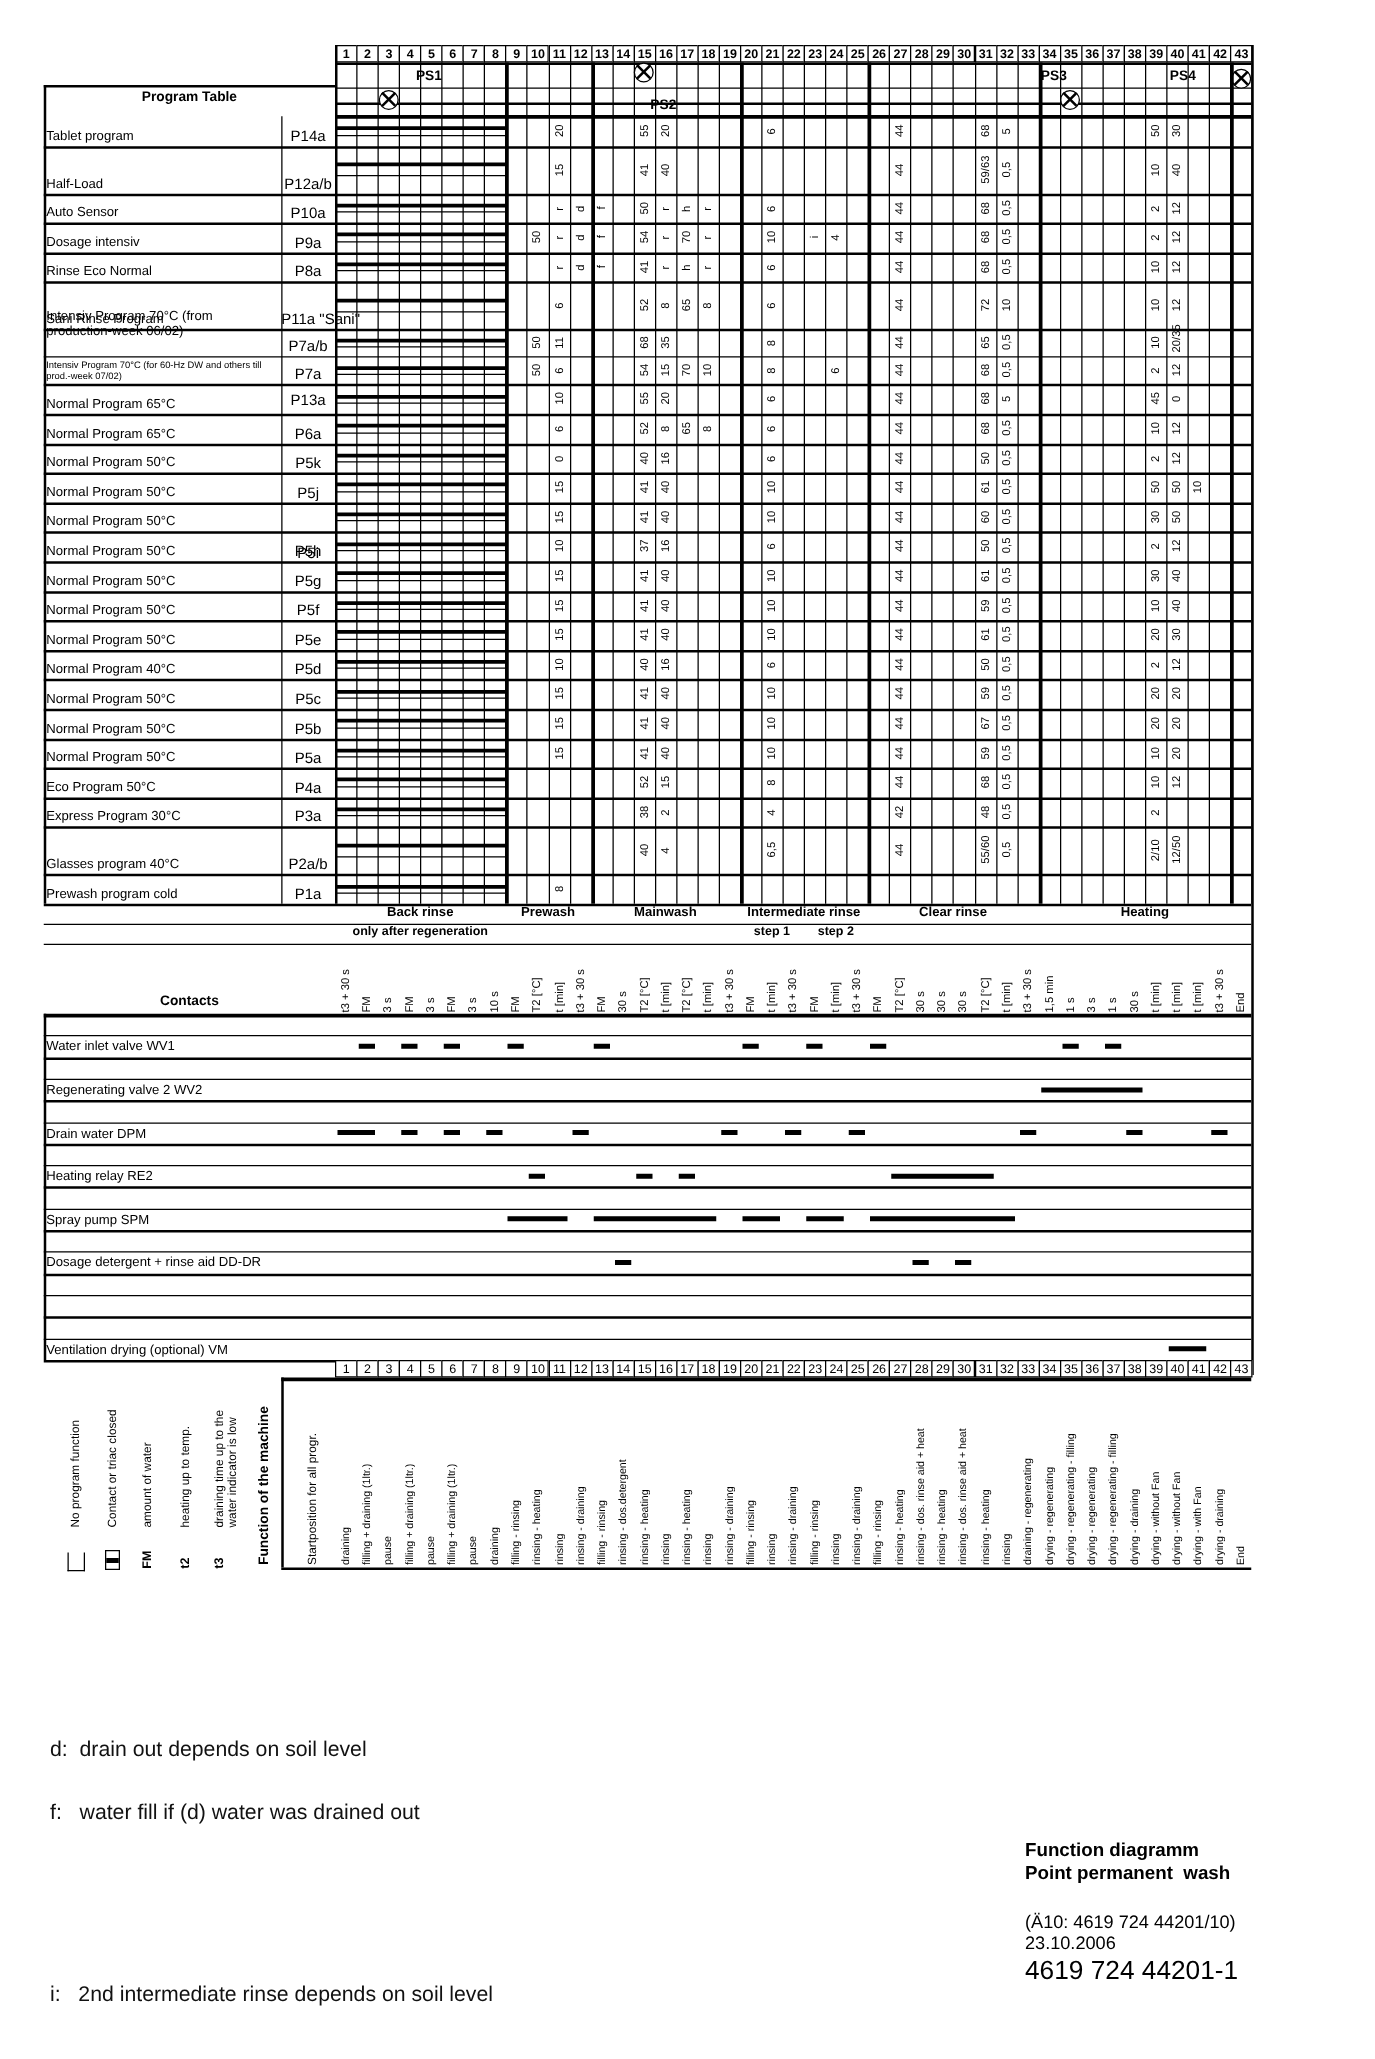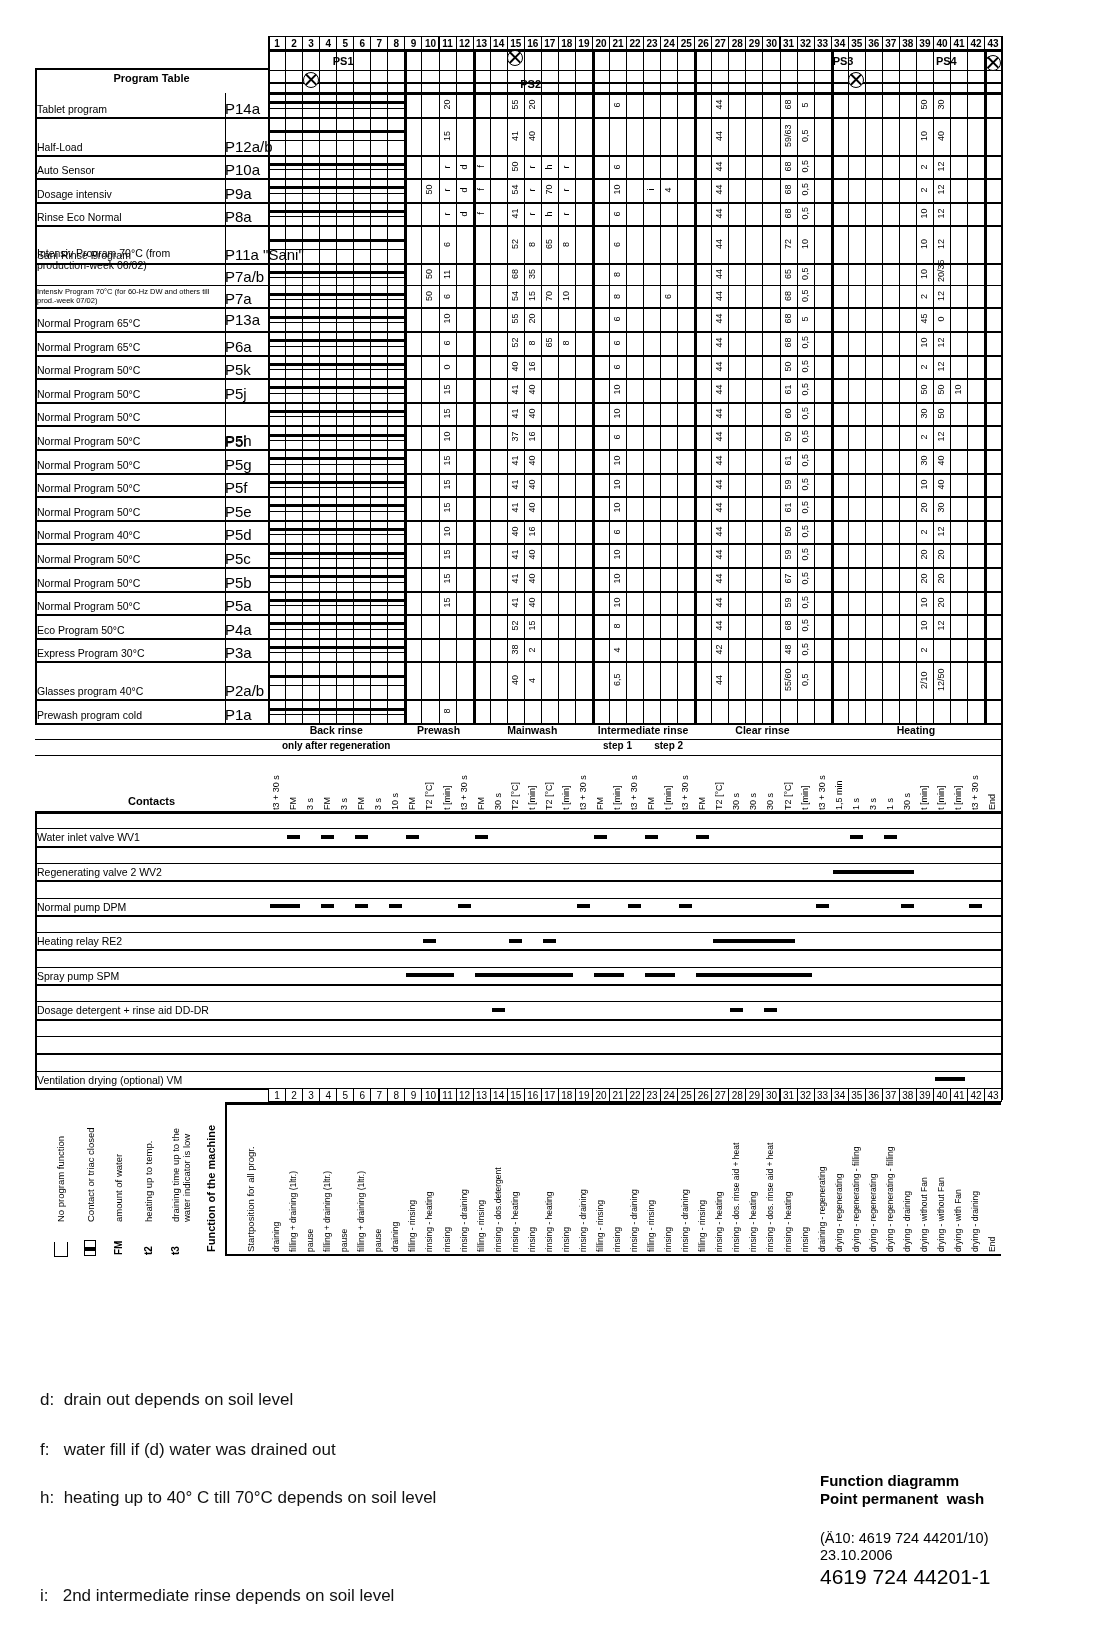--- a/index.html
+++ b/index.html
@@ -3,21 +3,21 @@
 <meta charset="utf-8">
 <style>
   html,body{margin:0;padding:0;background:#fff;}
   body{width:1100px;height:1647px;position:relative;overflow:hidden;font-family:"Liberation Sans",sans-serif;color:#000;}
   .abs{position:absolute;}
   .vline{position:absolute;background:#000;}
   .hline{position:absolute;background:#000;}
   .cell-text{position:absolute;font-size:9px;writing-mode:vertical-rl;transform:rotate(180deg);text-align:center;white-space:nowrap;line-height:10px;}
   .colnum{position:absolute;font-size:10px;font-weight:bold;text-align:center;line-height:14px;border:1px solid #000;box-sizing:border-box;background:#fff;}
   .prog-name{position:absolute;font-size:10.5px;white-space:nowrap;line-height:12px;}
-  .prog-code{position:absolute;font-size:15px;white-space:nowrap;line-height:12px;}
+  .prog-code{position:absolute;font-size:12px;text-align:center;white-space:nowrap;line-height:12px;}
   .bar{position:absolute;background:#000;height:4px;}
   .hdr-text{position:absolute;font-size:10.5px;text-align:center;white-space:nowrap;font-weight:bold;}
   .vert{position:absolute;writing-mode:vertical-rl;transform:rotate(180deg);white-space:nowrap;font-size:9.5px;}
   .note{position:absolute;font-size:17px;white-space:nowrap;color:#111;}
   .title-block{position:absolute;left:820px;top:1472px;font-size:15px;}
   .lamp{position:absolute;width:16px;height:16px;border:1.5px solid #000;border-radius:50%;box-sizing:border-box;background:#fff;}
   .lamp::before,.lamp::after{content:"";position:absolute;left:6px;top:-1px;width:1.5px;height:15px;background:#000;}
   .lamp::before{transform:rotate(45deg);}
   .lamp::after{transform:rotate(-45deg);}
 </style>
@@ -558,21 +558,21 @@
     <div class="bar" style="left:645.1px;top:834.9500000000003px;width:13.050000000000068px;"></div>
     <div class="bar" style="left:696.25px;top:834.9500000000003px;width:13.049999999999955px;"></div>
     <div class="bar" style="left:849.7px;top:834.9500000000003px;width:13.049999999999955px;"></div>
     <div class="bar" style="left:883.8000000000001px;top:834.9500000000003px;width:13.049999999999955px;"></div>
     <div class="hline" style="left:35px;top:845.6000000000003px;width:966.15px;height:2px;"></div>
     <div class="hline" style="left:35px;top:862.9000000000003px;width:966.15px;height:1px;"></div>
     <div class="prog-name" style="left:37px;top:865.9000000000003px;font-size:10.5px;">Regenerating valve 2   WV2</div>
     <div class="bar" style="left:832.65px;top:869.5500000000003px;width:81.25px;"></div>
     <div class="hline" style="left:35px;top:880.2000000000003px;width:966.15px;height:2px;"></div>
     <div class="hline" style="left:35px;top:897.5000000000003px;width:966.15px;height:1px;"></div>
-    <div class="prog-name" style="left:37px;top:900.5000000000003px;font-size:10.5px;">Normal pump   DPM</div>
+    <div class="prog-name" style="left:37px;top:900.5000000000003px;font-size:10.5px;">Drain water   DPM</div>
     <div class="bar" style="left:270px;top:904.1500000000003px;width:30.100000000000023px;"></div>
     <div class="bar" style="left:321.15px;top:904.1500000000003px;width:13.050000000000011px;"></div>
     <div class="bar" style="left:355.25px;top:904.1500000000003px;width:13.050000000000011px;"></div>
     <div class="bar" style="left:389.35px;top:904.1500000000003px;width:13.049999999999955px;"></div>
     <div class="bar" style="left:457.55px;top:904.1500000000003px;width:13.050000000000011px;"></div>
     <div class="bar" style="left:576.9000000000001px;top:904.1500000000003px;width:13.049999999999955px;"></div>
     <div class="bar" style="left:628.05px;top:904.1500000000003px;width:13.050000000000068px;"></div>
     <div class="bar" style="left:679.2px;top:904.1500000000003px;width:13.049999999999955px;"></div>
     <div class="bar" style="left:815.6px;top:904.1500000000003px;width:13.049999999999955px;"></div>
     <div class="bar" style="left:900.85px;top:904.1500000000003px;width:13.049999999999955px;"></div>
@@ -705,21 +705,20 @@
     <div class="vert" style="left:113px;top:1111.8000000000004px;height:110px;font-size:9.5px;text-align:left;white-space:normal;width:22px;">amount of water</div>
     <div class="vert" style="left:143px;top:1226.8000000000004px;height:28px;font-weight:bold;font-size:10px;text-align:left;">t2</div>
     <div class="vert" style="left:143px;top:1111.8000000000004px;height:110px;font-size:9.5px;text-align:left;white-space:normal;width:22px;">heating up to temp.</div>
     <div class="vert" style="left:170px;top:1226.8000000000004px;height:28px;font-weight:bold;font-size:10px;text-align:left;">t3</div>
     <div class="vert" style="left:170px;top:1111.8000000000004px;height:110px;font-size:9.5px;text-align:left;white-space:normal;width:22px;">draining time up to the water indicator is low</div>
   </div>
 
 <div class="abs" style="left:40px;top:1390px;width:700px;height:250px;">
   <div class="note" style="left:0;top:0;"><span>d:</span>&nbsp; <span>drain out depends on soil level</span></div>
   <div class="note" style="left:0;top:50px;"><span>f:</span>&nbsp;&nbsp; <span>water fill if (d) water was drained out</span></div>
-  <div class="note" style="left:0;top:98px;"><span>h:</span>&nbsp; <span>heating up to 40° C till 70°C depends on soil level</span></div>
   <div class="note" style="left:0;top:196px;"><span>i:</span>&nbsp;&nbsp; <span>2nd intermediate rinse depends on soil level</span></div>
 </div>
 
 <div class="title-block">
   <div style="font-weight:bold;font-size:15px;line-height:18px;">Function diagramm</div>
   <div style="font-weight:bold;font-size:15px;line-height:18px;white-space:pre;">Point permanent  wash</div>
   <div style="font-size:14.5px;margin-top:22px;line-height:17px;">(Ä10: 4619 724 44201/10)</div>
   <div style="font-size:14.5px;line-height:17px;">23.10.2006</div>
   <div style="font-size:21px;line-height:26px;">4619 724 44201-1</div>
 </div>

